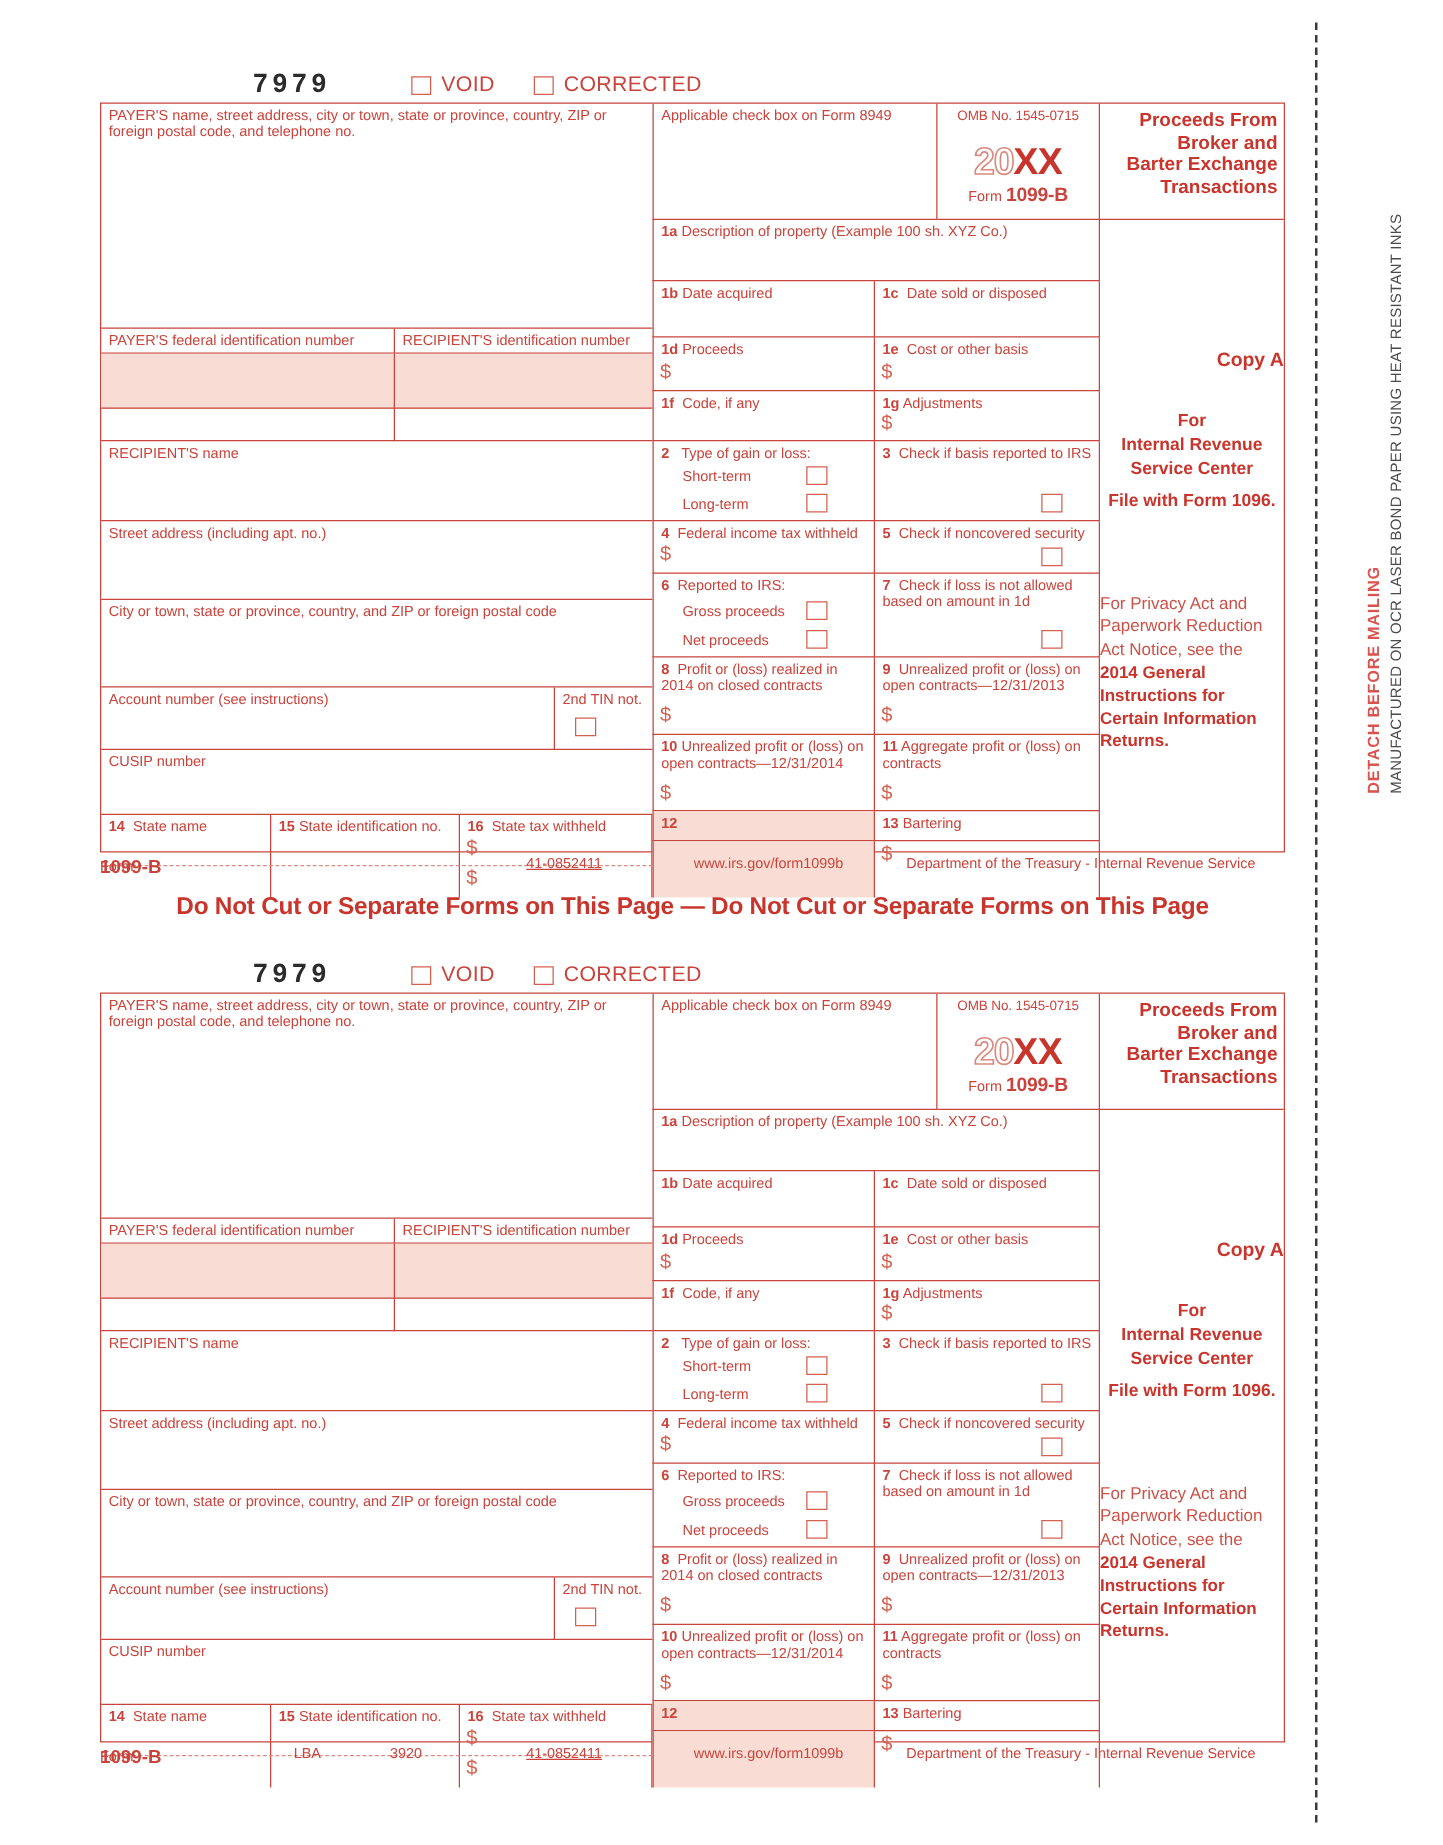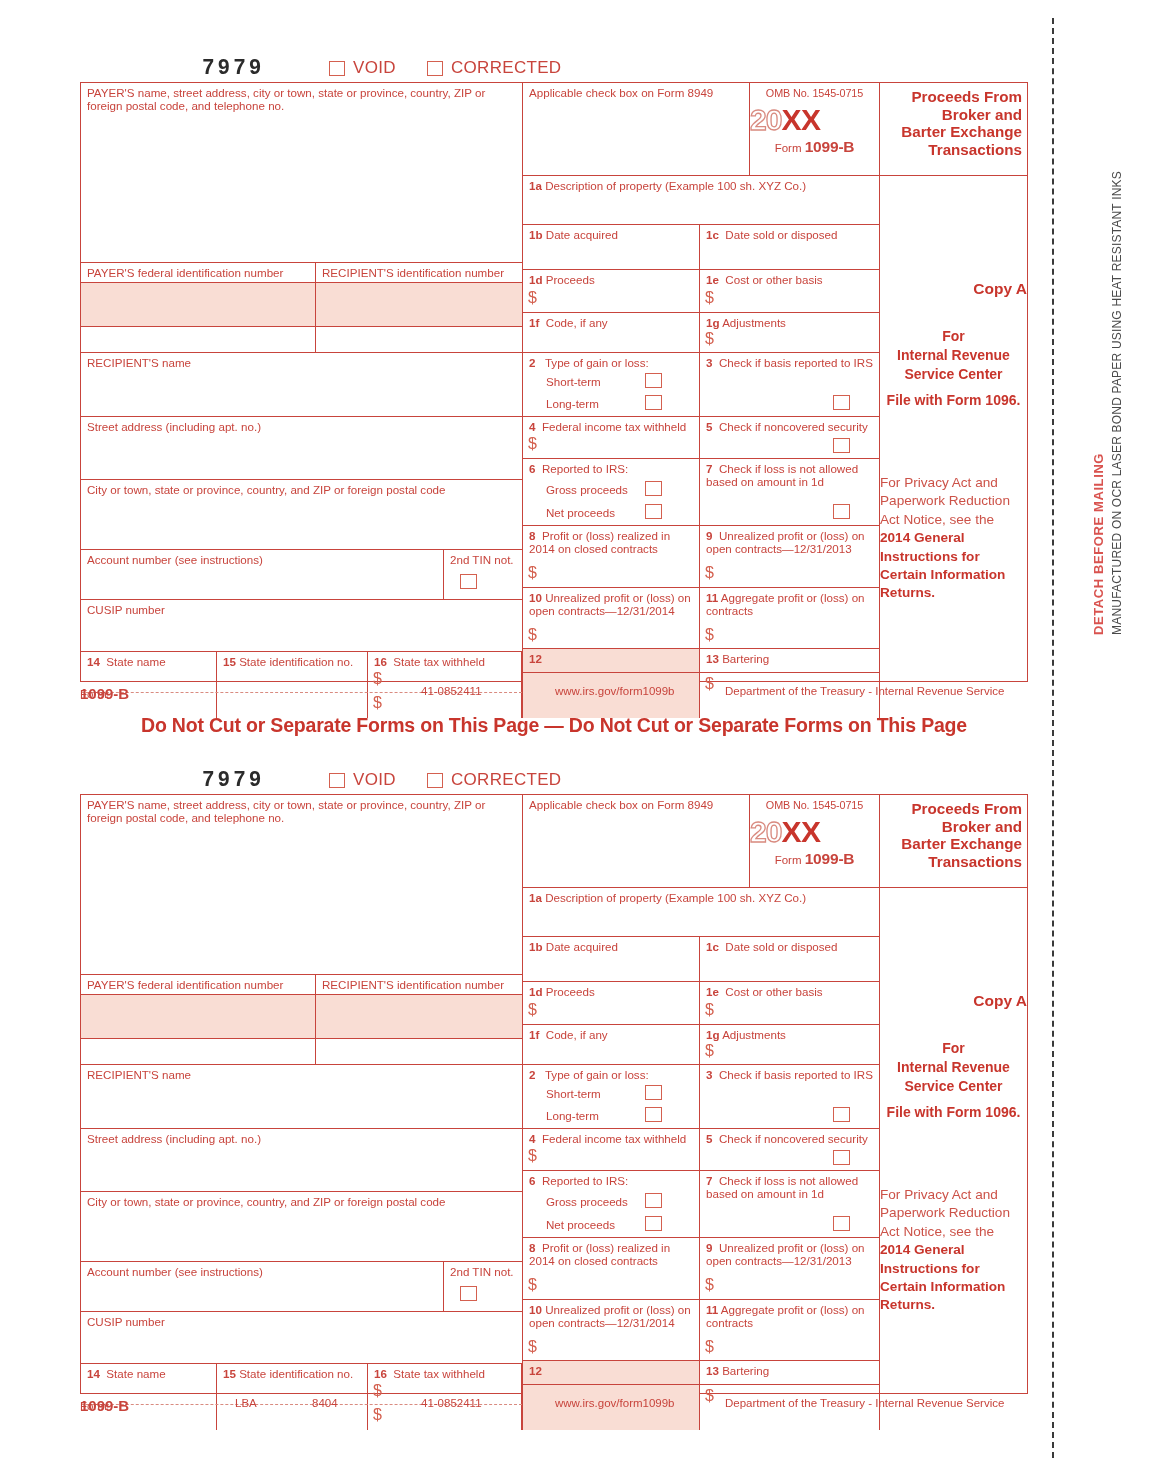--- a/index.html
+++ b/index.html
@@ -161,21 +161,22 @@
 
   
   .omb {
     font-size: 10.8px;
     color: #c8443c;
     text-align: center;
     padding-top: 4px;
     letter-spacing: -0.1px;
   }
   .yr {
-    margin-top: 6px;
+    text-align: center;
+    margin-top: 16px;
     line-height: 1;
   }
   .yr .y20 {
     font-size: 30px;
     font-weight: bold;
     color: #ffffff;
     -webkit-text-stroke: 1.3px #d98b80;
     letter-spacing: -1px;
   }
   .yr .yxx {
@@ -229,21 +230,21 @@
     width: 948px;
     height: 22px;
     font-size: 11.5px;
     color: #c8443c;
   }
   .footer span { position: absolute; top: 3px; white-space: nowrap;}
   .f-form { left: 0px; }
   .f-form b { font-size: 15px; font-weight:bold; }
   .f-lba  { left: 155px; }
   .f-5153 { left: 232px; }
-  .f-ein  { left: 341px; }
+  .f-ein  { left: 341px; text-decoration: underline; }
   .f-url  { left: 475px; }
   .f-dept { left: 645px; }
 
   .donotcut {
     position: absolute;
     left: 80px;
     top: 714px;
     width: 948px;
     text-align: center;
     font-size: 19.5px;
@@ -663,21 +664,21 @@
           <span>For Privacy Act and Paperwork Reduction Act Notice, see the</span>
           <span class="bold">2014 General Instructions for Certain Information Returns.</span>
         </div>
       </div>
 
     </div>
 
     <div class="footer">
       <span class="f-form"><span>Form</span> <b>1099-B</b></span>
       <span class="f-lba">LBA</span>
-      <span class="f-5153">8404</span>
+      <span class="f-5153">3920</span>
       <span class="f-ein">41-0852411</span>
       <span class="f-url">www.irs.gov/form1099b</span>
       <span class="f-dept">Department of the Treasury - Internal Revenue Service</span>
     </div>
 
   </div>
 
 </div>
 
 </body></html>

